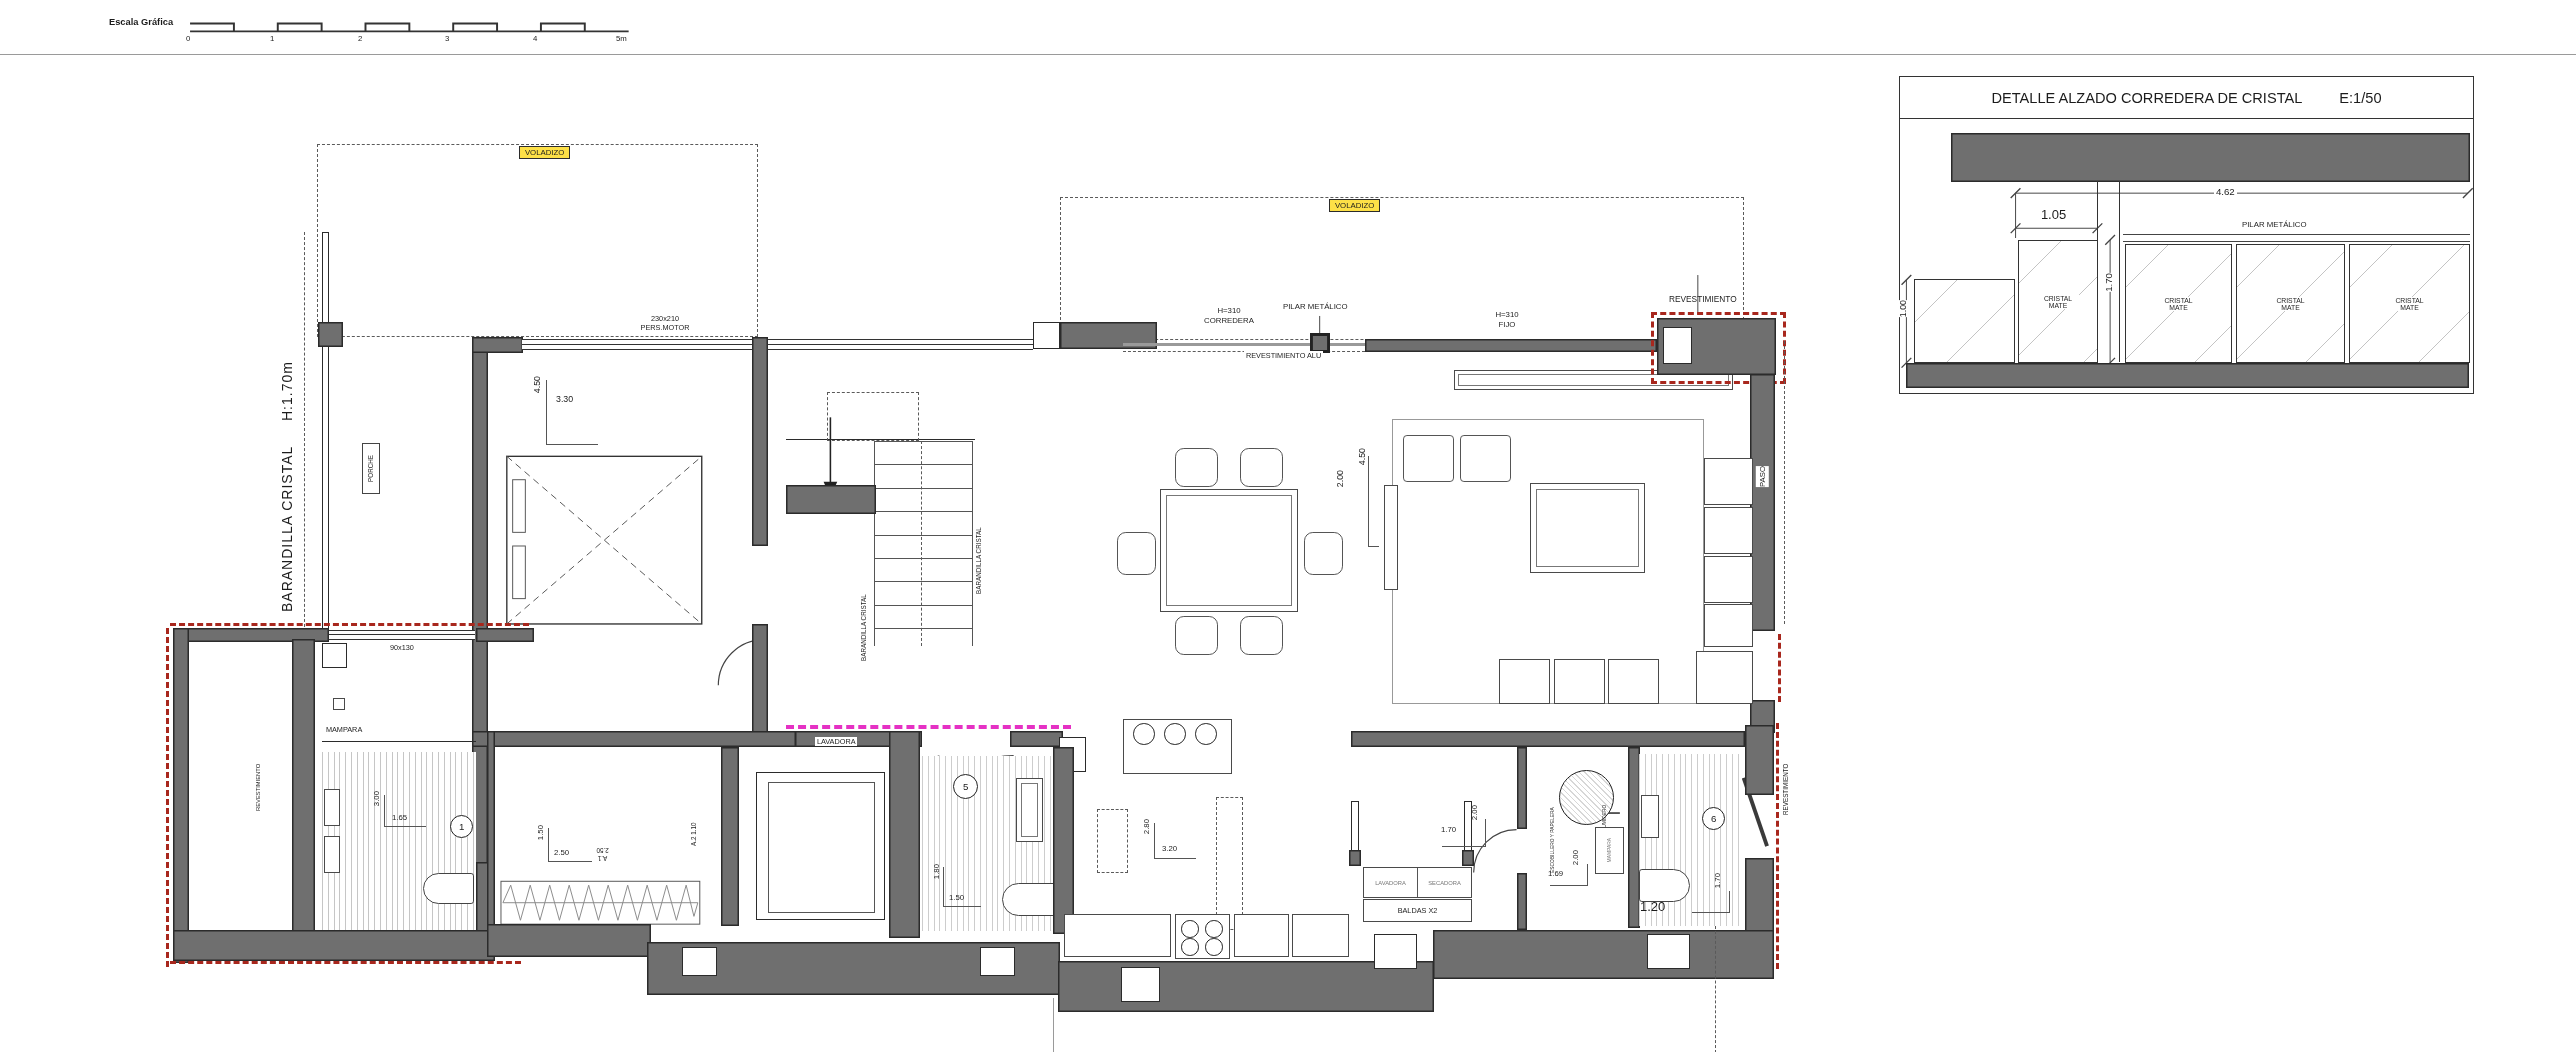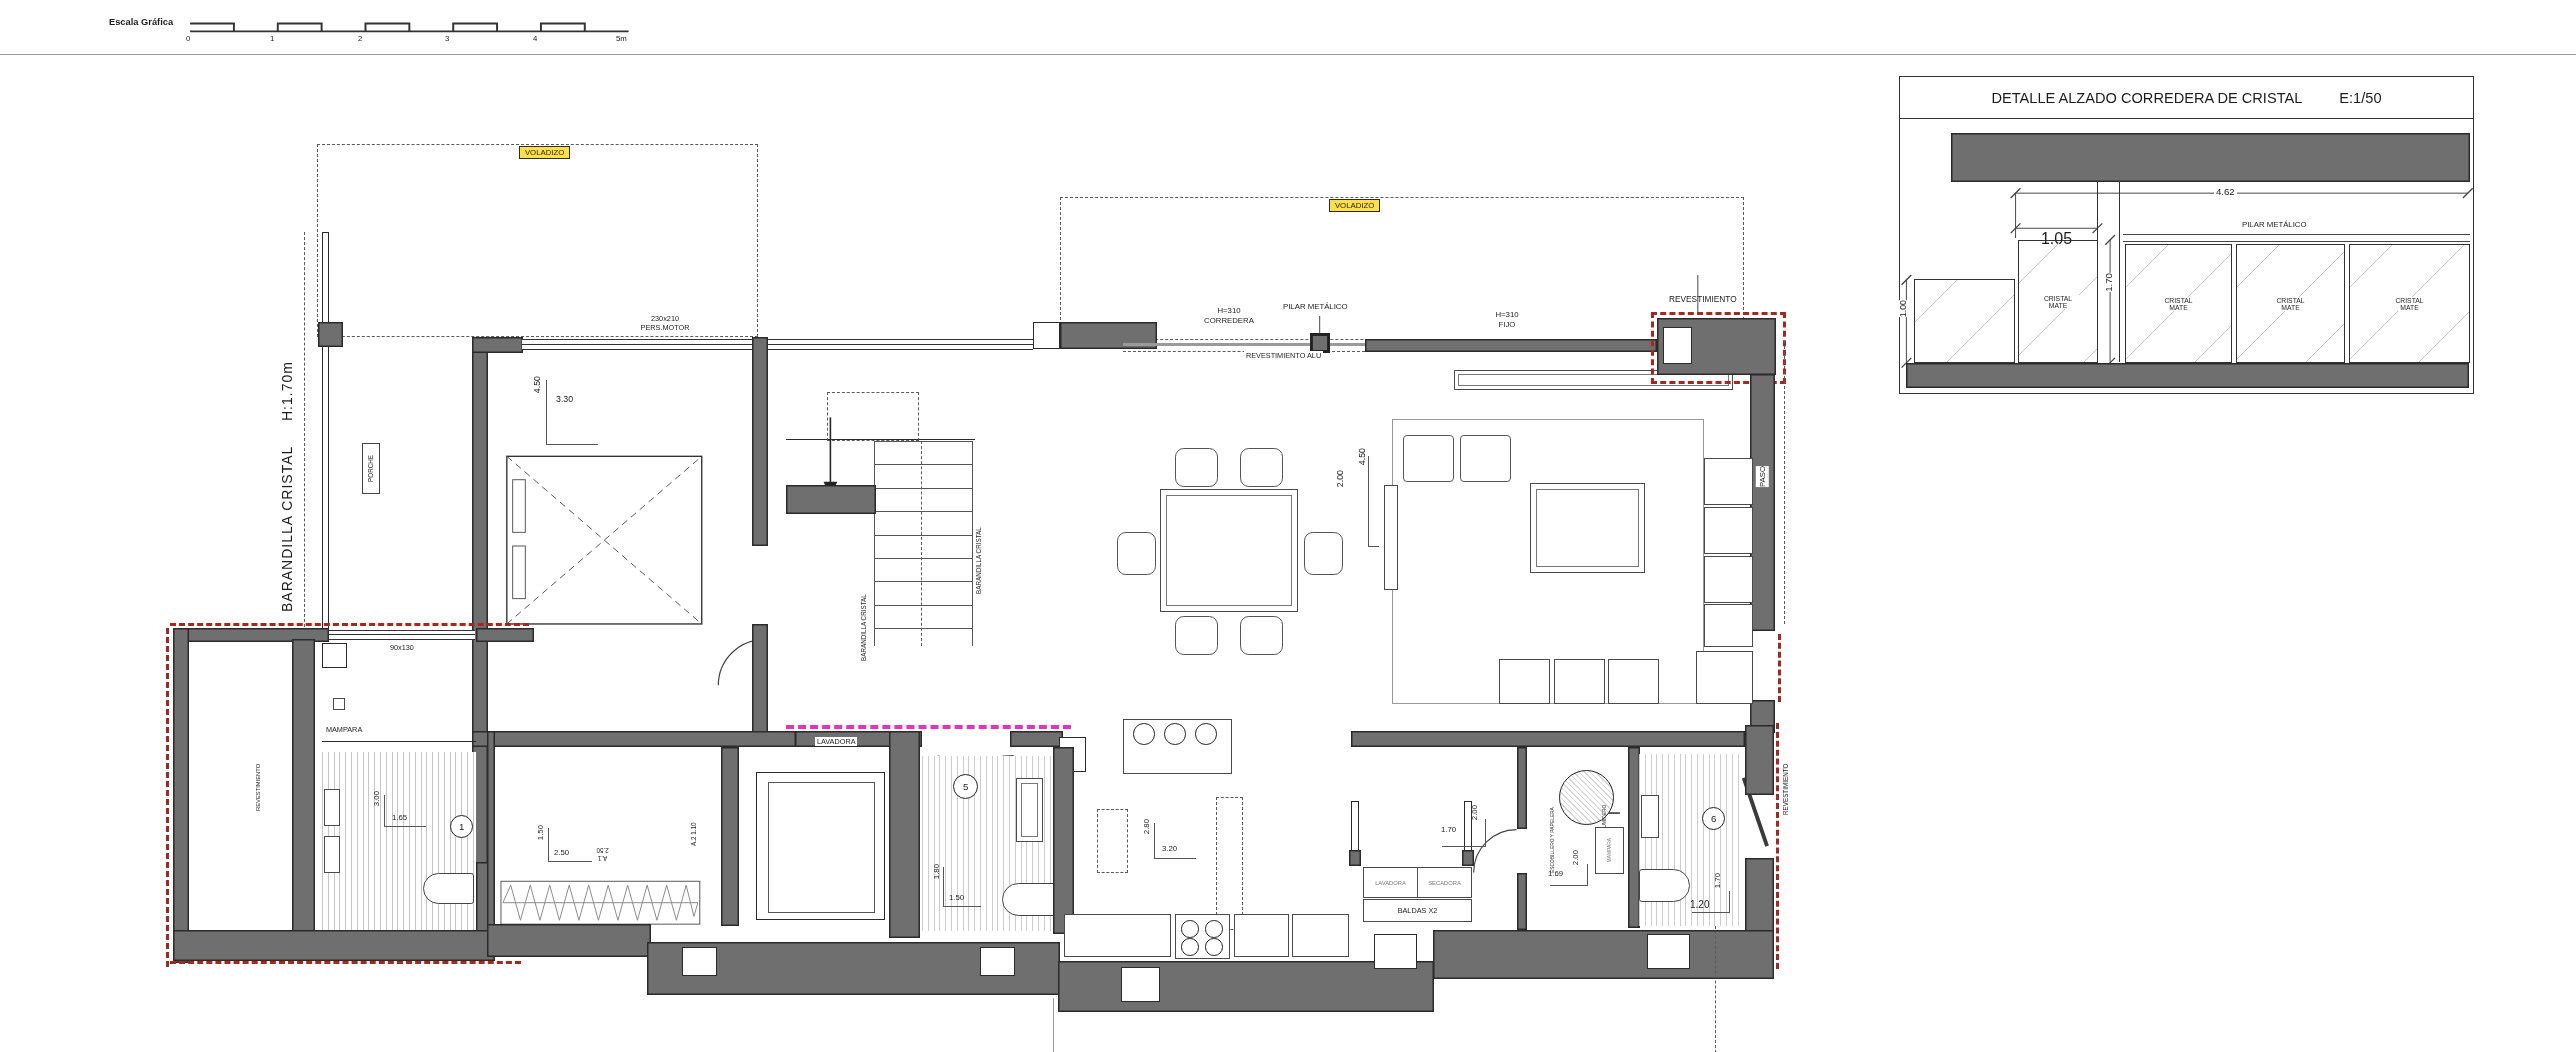--- a/index.html
+++ b/index.html
@@ -110,21 +110,21 @@
     <div class="a" style="left:0;top:0;width:100%;height:41px;border-bottom:1.5px solid #333;display:flex;align-items:center;justify-content:center;gap:37px">
       <span style="font-size:14.6px">DETALLE ALZADO CORREDERA DE CRISTAL</span>
       <span style="font-size:14.6px">E:1/50</span>
     </div>
   </div>
 
   <div class="wall" style="left:1951px;top:133px;width:519px;height:49px"></div>
   <div class="wall" style="left:1906px;top:363px;width:563px;height:25px"></div>
   <div class="a" style="left:2097px;top:181px;width:23.4px;height:181px;border-left:1.9px solid #333;border-right:1.9px solid #333;box-sizing:border-box"></div>
   <div class="t bg" style="left:2214px;top:186px;font-size:9.7px">4.62</div>
-  <div class="t bg" style="left:2039px;top:230px;font-size:16px">1.05</div>
+  <div class="t bg" style="left:2039px;top:207px;font-size:13px">1.05</div>
   <div class="t" style="left:2242px;top:220px;font-size:7.8px">PILAR METÁLICO</div>
   <div class="a" style="left:2123px;top:234px;width:347px;height:7.8px;border-top:1.5px solid #444;border-bottom:1.5px solid #444;box-sizing:border-box"></div>
   <div class="furn glass" style="left:1914px;top:279px;width:101px;height:84px;border-color:#333"></div>
   <div class="furn glass" style="left:2018px;top:240px;width:80px;height:123px;border-color:#333;display:flex;align-items:center;justify-content:center">
     <span class="ctr" style="font-size:6.8px;width:45px;background:#fff">CRISTAL MATE</span>
   </div>
   <div class="furn glass" style="left:2125px;top:244px;width:107px;height:119px;border-color:#333;display:flex;align-items:center;justify-content:center">
     <span class="ctr" style="font-size:6.8px;width:45px;background:#fff">CRISTAL MATE</span>
   </div>
   <div class="furn glass" style="left:2236px;top:244px;width:109px;height:119px;border-color:#333;display:flex;align-items:center;justify-content:center">
@@ -351,21 +351,21 @@
   <div class="t vt" style="left:1571px;top:850px;font-size:7.8px">2.00</div>
   <div class="brkRB" style="left:1550px;top:864px;width:37px;height:21.4px"></div>
   <div class="wall" style="left:1628px;top:747px;width:11.7px;height:181px"></div>
 
   <div class="a hatchR" style="left:1639px;top:754px;width:103px;height:172px;background:repeating-linear-gradient(90deg,#cdcdcd 0 1px,#fff 1px 5.8px)"></div>
   <div class="furn" style="left:1641px;top:795px;width:17.5px;height:43px"></div>
   <div class="toilet" style="left:1639px;top:869px;width:51px;height:33px;border-radius:2.9px 16.6px 16.6px 2.9px"></div>
   <div class="circ" style="left:1702px;top:807px;width:21.4px;height:21.4px">
     <span style="font-size:9.7px">6</span>
   </div>
-  <div class="t dim" style="left:1690px;top:899px;font-size:10px">1.20</div>
+  <div class="t dim" style="left:1640px;top:899px;font-size:13px">1.20</div>
   <div class="t vt" style="left:1713px;top:873px;font-size:7.8px">1.70</div>
   <div class="brkRB" style="left:1692px;top:891px;width:37px;height:21.4px"></div>
   <div class="wall" style="left:1745px;top:725px;width:29px;height:70px"></div>
   <div class="wall" style="left:1745px;top:858px;width:29px;height:76px"></div>
   <div class="rdl" style="left:1776px;top:723px;height:246px"></div>
   <div class="t vt tiny" style="left:1782px;top:727px;height:88px;font-size:6.3px">REVESTIMIENTO</div>
 
   <div class="wall" style="left:173px;top:930px;width:322px;height:31px"></div>
   <div class="rdt" style="left:170px;top:961px;width:351px"></div>
   <div class="wall" style="left:487px;top:924px;width:164px;height:33px"></div>

